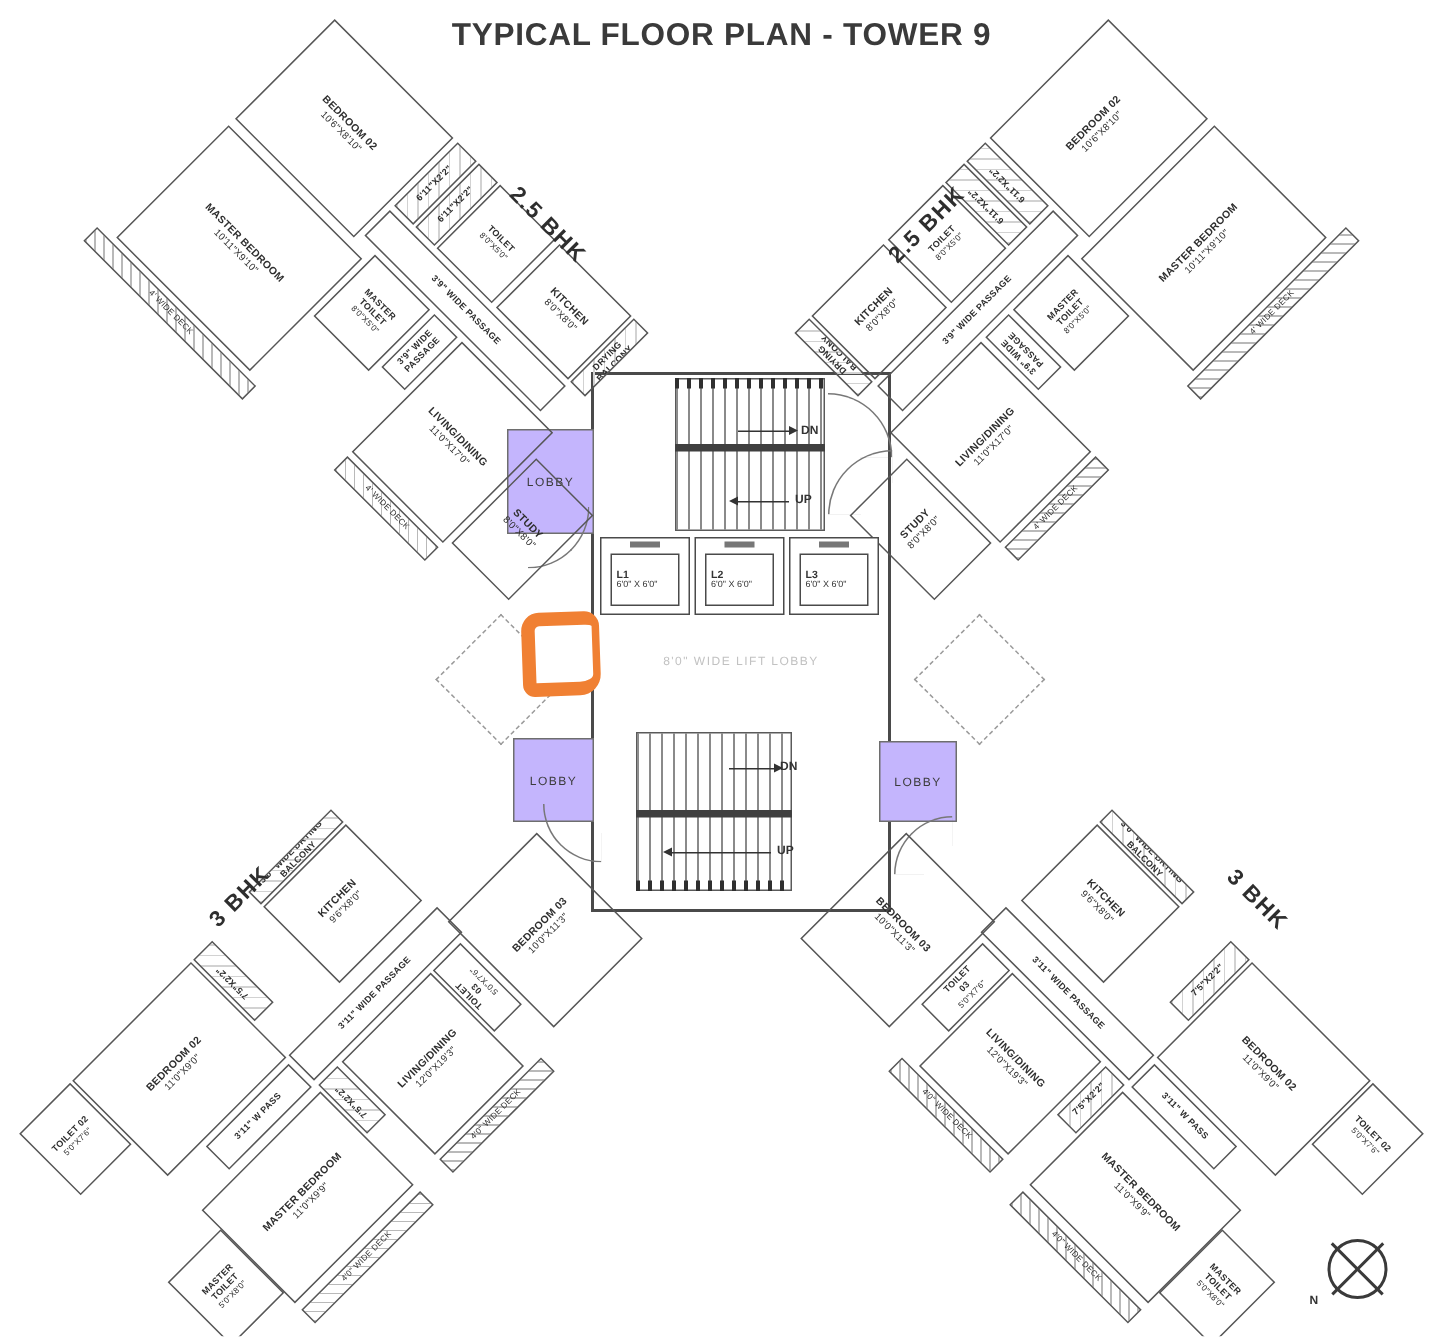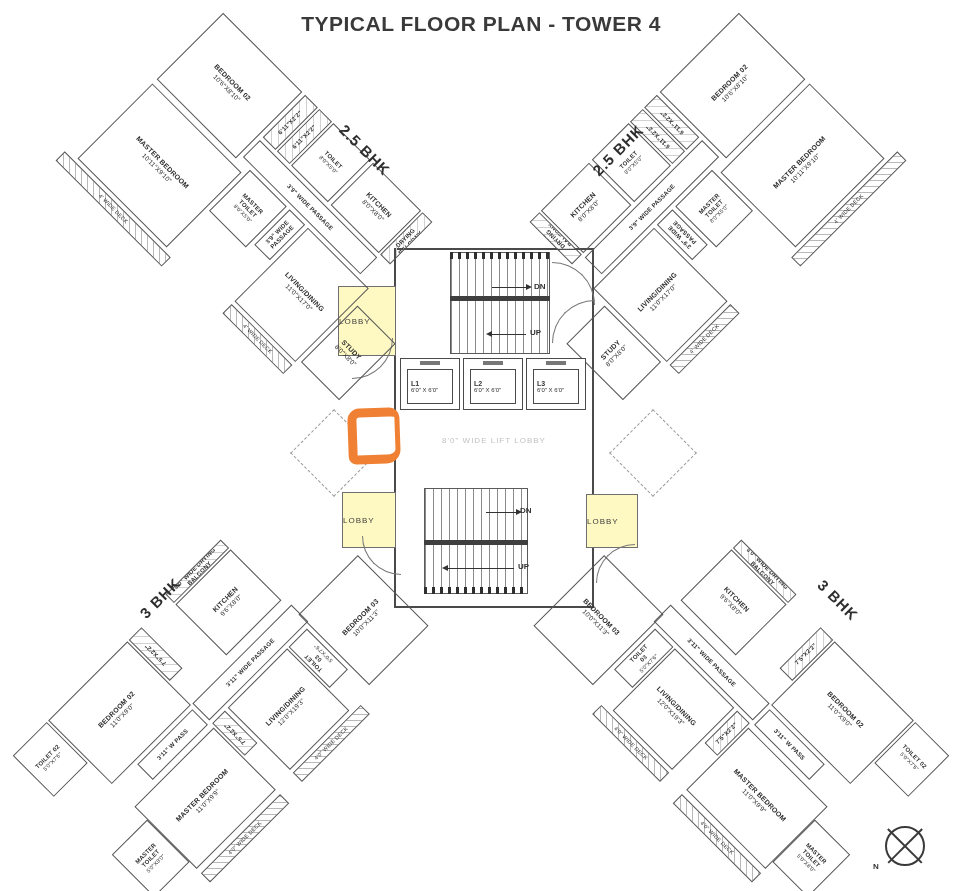--- a/index.html
+++ b/index.html
@@ -39,21 +39,21 @@
   .lift{position:absolute;top:358px;width:60px;height:52px;border:1.5px solid #4a4a4a;
         box-sizing:border-box;z-index:3;background:#fff;}
   .lift-notch{position:absolute;top:2px;left:50%;transform:translateX(-50%);width:20px;height:4px;background:#777;}
   .lift-inner{position:absolute;left:6px;right:6px;top:10px;bottom:5px;border:1.5px solid #4a4a4a;
               display:flex;flex-direction:column;align-items:flex-start;justify-content:center;padding-left:3px;box-sizing:border-box;}
   .lift-inner .l1{font-size:7px;font-weight:bold;}
   .lift-inner .l2{font-size:6px;}
   .lift-lobby-txt{position:absolute;left:398px;top:436px;width:192px;text-align:center;
                   font-size:8px;color:#c2c2c2;letter-spacing:1px;z-index:1;}
   .lobby-box{position:absolute;border:1px solid #6e6e6e;box-sizing:border-box;z-index:2;
-             display:flex;align-items:center;justify-content:flex-start;background:#fef9c3;}
+             display:flex;align-items:center;justify-content:center;background:#c4b5fd;}
   .lobby-box span{font-size:8px;letter-spacing:1px;color:#3c3c3c;}
   .arc{position:absolute;border:1px solid #777;border-right:none;border-bottom:none;
        border-radius:100% 0 0 0;z-index:2;}
   .xbrace{position:absolute;border:1px dashed #9a9a9a;transform:rotate(45deg);z-index:1;}
   
   .watermark{position:absolute;left:348px;top:408px;display:flex;align-items:flex-start;z-index:50;}
   .wm-logo{width:52px;height:56px;border:9px solid #f08033;border-right-width:5px;
            border-radius:12px 10px 14px 8px;box-sizing:border-box;background:#fff;transform:rotate(-2deg);}
   .wm-text{margin-left:12px;line-height:1;}
   .wm-line1{font-size:37px;font-weight:bold;color:#a6bf55;letter-spacing:-1px;}
@@ -65,21 +65,21 @@
   .compass .line{position:absolute;left:-4px;top:19px;width:48px;height:1.5px;background:#3a3a3a;}
   .compass .l45{transform:rotate(45deg);}
   .compass .l135{transform:rotate(-45deg);}
   .compass .n{position:absolute;left:-12px;top:36px;font-size:8px;font-weight:bold;color:#333;}
 </style>
 </head>
 <body>
 
 <div id="canvas">
 
-  <div class="title">TYPICAL FLOOR PLAN  - TOWER 4</div>
+  <div class="title">TYPICAL FLOOR PLAN  - TOWER 9</div>
 
   <div class="core-outline"></div>
 
   <div class="stair" style="left:450px;top:252px;width:100px;height:102px;"></div>
   <div class="treads" style="left:450px;top:252px;width:100px;"></div>
   <div class="landing" style="left:450px;top:296px;width:100px;"></div>
   <div class="stair-arrow head-r" style="left:492px;top:287px;width:34px;"></div>
   <div class="stair-txt" style="left:534px;top:282px;">DN</div>
   <div class="stair-arrow head-l" style="left:492px;top:334px;width:34px;"></div>
   <div class="stair-txt" style="left:530px;top:328px;">UP</div>

